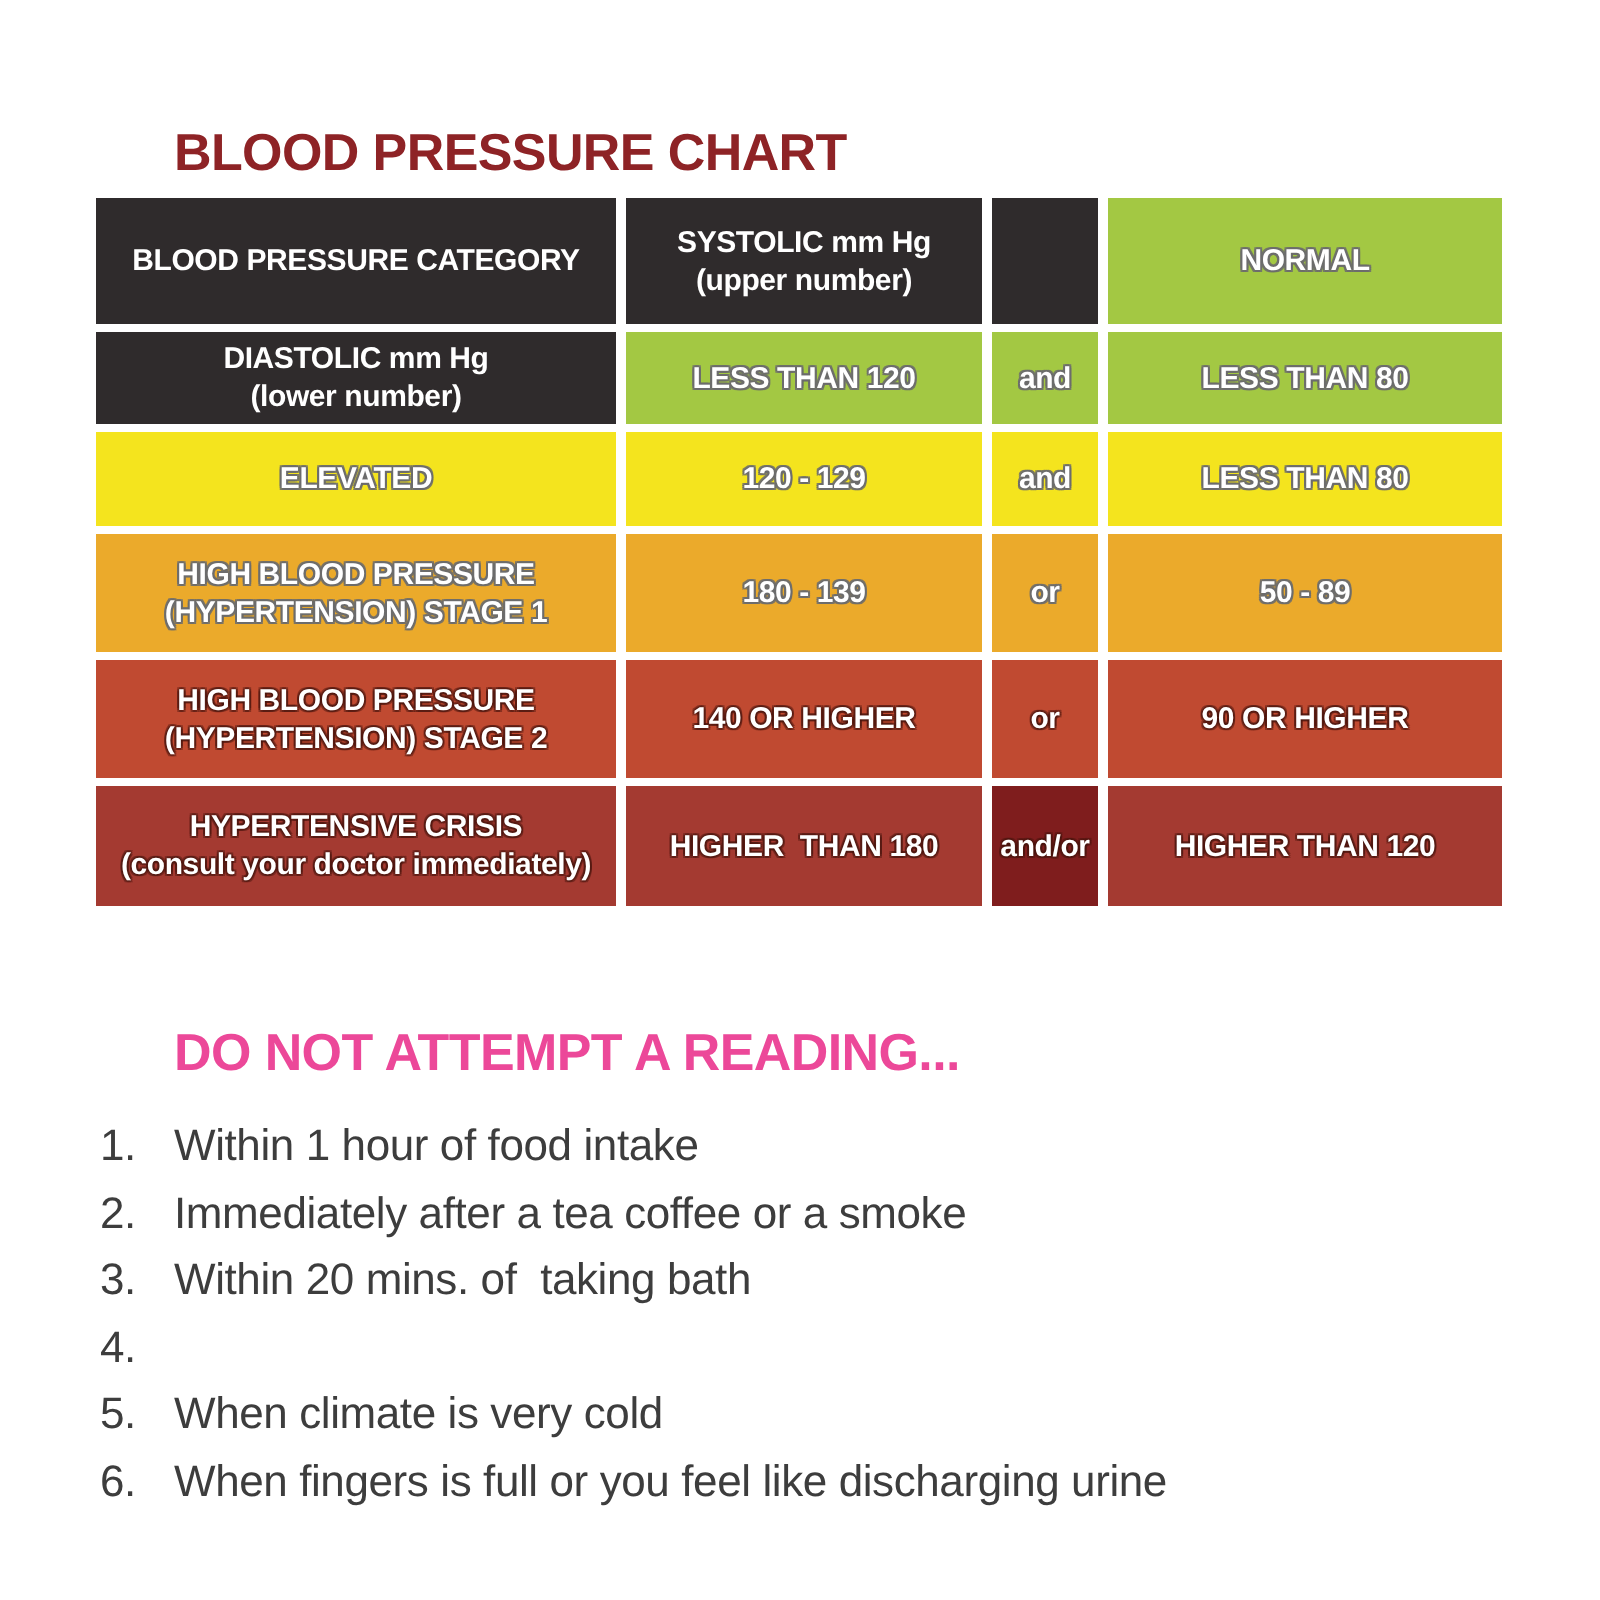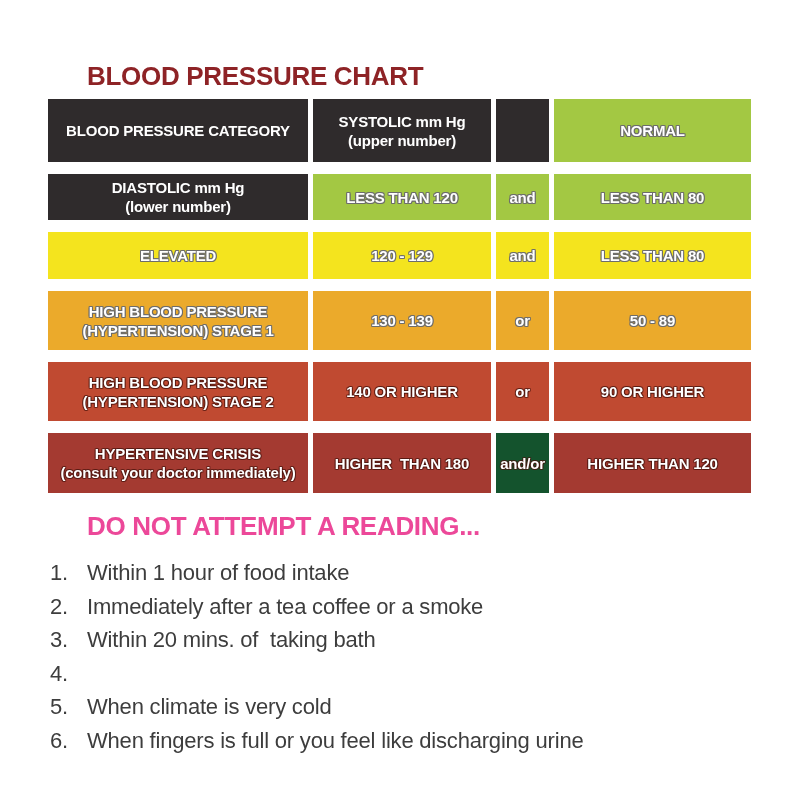--- a/index.html
+++ b/index.html
@@ -20,21 +20,21 @@
     font-size:26px; font-weight:bold; letter-spacing:-0.3px;
     line-height:30px;
   }
 
   
   .bp-table {
     position:absolute; left:48px; top:88px;
     display:grid;
     grid-template-columns: 260px 178px 53px 197px;
     grid-template-rows: 63px 46px 47px 59px 59px 60px;
-    gap: 12px 5px;
+    gap: 4px 5px;
   }
   .cell {
     display:flex; align-items:center; justify-content:center;
     text-align:center; color:#ffffff; font-weight:bold;
     font-size:15px; line-height:19px;
     white-space:pre-wrap; letter-spacing:-0.2px;
   }
   .th { background:#2f2b2c; }
   
   .ol-gray {
@@ -84,34 +84,34 @@
     <div class="cell ol-gray" style="background-color: rgb(163, 200, 67);">and</div>
     <div class="cell ol-gray" style="background-color: rgb(163, 200, 67);">LESS THAN 80</div>
 
     <div class="cell ol-gray" style="background-color: rgb(244, 228, 30);">ELEVATED</div>
     <div class="cell ol-gray" style="background-color: rgb(244, 228, 30);">120 - 129</div>
     <div class="cell ol-gray" style="background-color: rgb(244, 228, 30);">and</div>
     <div class="cell ol-gray" style="background-color: rgb(244, 228, 30);">LESS THAN 80</div>
 
     <div class="cell ol-gray" style="background-color: rgb(235, 170, 43);">HIGH BLOOD PRESSURE
 (HYPERTENSION) STAGE 1</div>
-    <div class="cell ol-gray" style="background-color: rgb(235, 170, 43);">130 - 139</div>
+    <div class="cell ol-gray" style="background-color: rgb(235, 170, 43);">180 - 139</div>
     <div class="cell ol-gray" style="background-color: rgb(235, 170, 43);">or</div>
     <div class="cell ol-gray" style="background-color: rgb(235, 170, 43);">50 - 89</div>
 
     <div class="cell ol-dark" style="background-color: rgb(192, 74, 49);">HIGH BLOOD PRESSURE
 (HYPERTENSION) STAGE 2</div>
     <div class="cell ol-dark" style="background-color: rgb(192, 74, 49);">140 OR HIGHER</div>
     <div class="cell ol-dark" style="background-color: rgb(192, 74, 49);">or</div>
     <div class="cell ol-dark" style="background-color: rgb(192, 74, 49);">90 OR HIGHER</div>
 
     <div class="cell ol-dark" style="background-color: rgb(164, 58, 49);">HYPERTENSIVE CRISIS
 (consult your doctor immediately)</div>
     <div class="cell ol-dark" style="background-color: rgb(164, 58, 49);">HIGHER  THAN 180</div>
-    <div class="cell ol-dark" style="background-color: #14532d; text-align: right;">and/or</div>
+    <div class="cell ol-dark" style="background-color: #7f1d1d; text-align: right;">and/or</div>
     <div class="cell ol-dark" style="background-color: rgb(164, 58, 49);">HIGHER THAN 120</div>
   </div>
 
   <h2 class="section-title" style="color: #ec4899;">DO NOT ATTEMPT A READING...</h2>
 
   <ol class="reading-list">
     <li class="reading-item" style="color: rgb(61, 61, 61);">
       <span class="num">1.</span>
       <span>Within 1 hour of food intake</span>
     </li>

